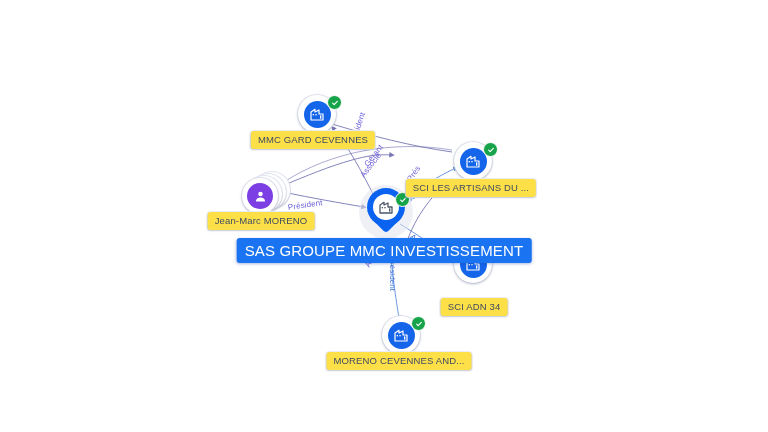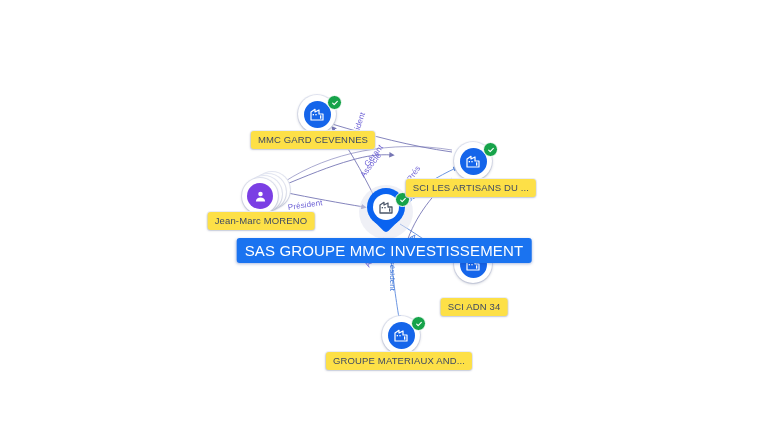--- a/index.html
+++ b/index.html
@@ -369,15 +369,15 @@
           <rect x="16.5" y="14" width="2" height="5" fill="#ffffff"></rect>
         </svg>
       </div>
     </div>
     <div class="badge" style="left:10px; top:-19px;">
       <svg width="8" height="8" viewBox="0 0 24 24">
         <path d="M5 12.5l4.5 4.5L19 7" fill="none" stroke="#ffffff" stroke-width="3.4" stroke-linecap="round" stroke-linejoin="round"></path>
       </svg>
     </div>
   </div>
-  <div class="node-label" style="left:399px; top:352px;">GROUPE MATERIAUX AND...</div>
+  <div class="node-label" style="left:399px; top:352px;">MORENO CEVENNES AND...</div>
 
 </div>
 
 </body></html>

